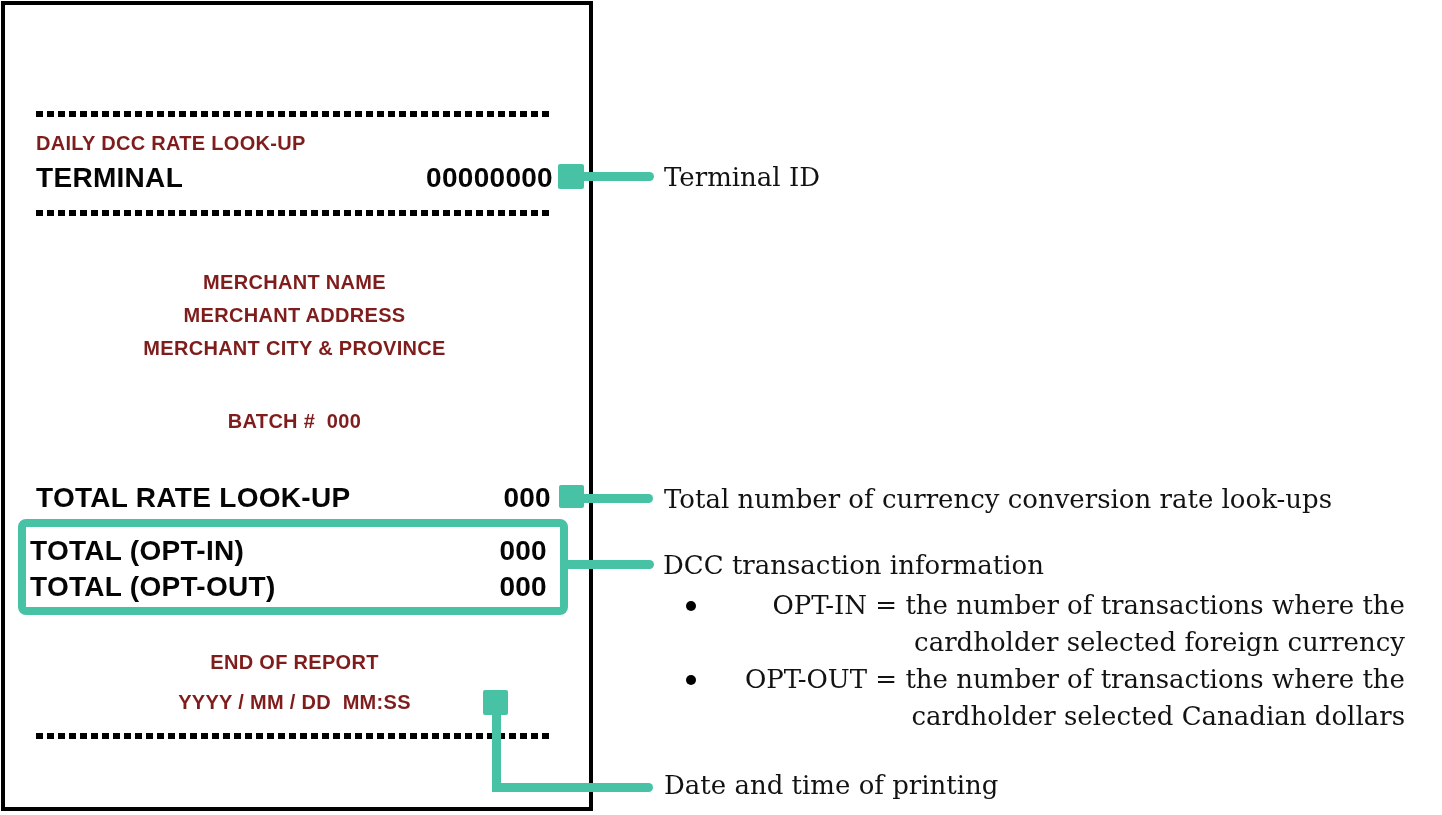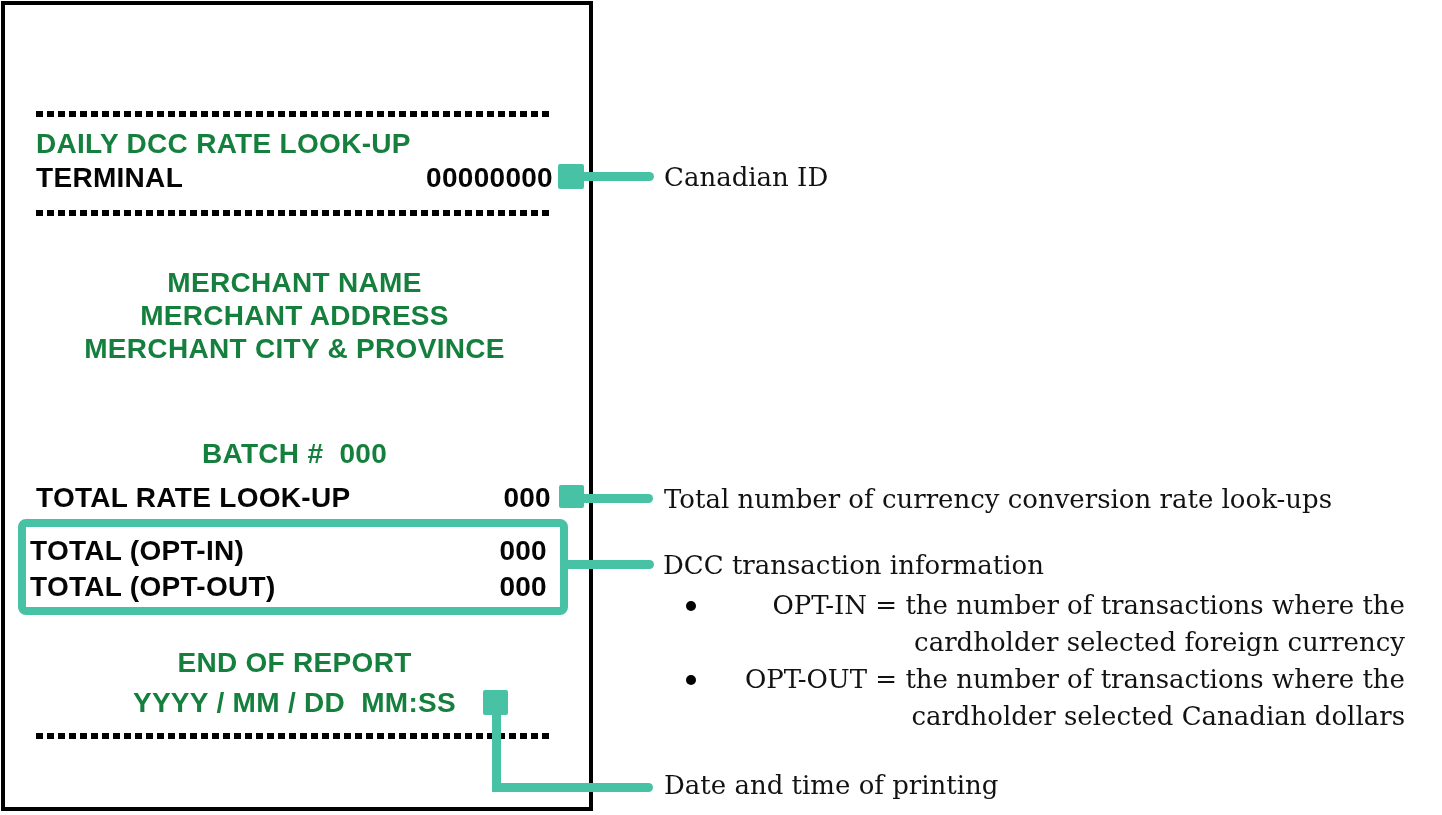--- a/index.html
+++ b/index.html
@@ -11,22 +11,22 @@
     font-family:"Liberation Sans",sans-serif;
   }
   
   .receipt-frame{
     position:absolute;left:1px;top:1px;width:592px;height:810px;
     border:4px solid #000;box-sizing:border-box;background:#fff;
   }
   .r-text{
     position:absolute;
     font-family:"Liberation Sans",sans-serif;
-    font-weight:bold;font-size:28px;line-height:27px;
-    color:#15803d;letter-spacing:.3px;white-space:pre;
+    font-weight:bold;font-size:20px;line-height:27px;
+    color:#7f1d1d;letter-spacing:.3px;white-space:pre;
   }
   .r-row{
     position:absolute;display:flex;justify-content:space-between;
     font-family:"Liberation Sans",sans-serif;
     font-weight:bold;font-size:28px;line-height:27px;
     color:#050505;letter-spacing:.3px;white-space:pre;
   }
   .r-center{text-align:center;}
   .dashes{
     position:absolute;height:6px;
@@ -79,21 +79,21 @@
     <span>TERMINAL</span>
     <span>00000000</span>
   </div>
 
   <div class="dashes" style="left:36px;top:210px;width:517px;"></div>
 
   <div class="r-text r-center" style="left:36px;top:269px;width:517px;">MERCHANT NAME</div>
   <div class="r-text r-center" style="left:36px;top:302px;width:517px;">MERCHANT ADDRESS</div>
   <div class="r-text r-center" style="left:36px;top:335px;width:517px;">MERCHANT CITY &amp; PROVINCE</div>
 
-  <div class="r-text r-center" style="left:36px;top:408px;width:517px;margin-top:32px;">BATCH #  000</div>
+  <div class="r-text r-center" style="left:36px;top:408px;width:517px;">BATCH #  000</div>
 
   <div class="r-row" style="left:36px;top:484px;width:515px;">
     <span>TOTAL RATE LOOK-UP</span>
     <span>000</span>
   </div>
 
   <div class="dcc-box"></div>
   <div class="r-row" style="left:30px;top:537px;width:517px;">
     <span>TOTAL (OPT-IN)</span>
     <span>000</span>
@@ -113,21 +113,21 @@
 
   <div class="marker" style="left:559px;top:485px;width:25px;height:23px;"></div>
   <div class="conn conn-h" style="left:581px;top:494px;width:72px;"></div>
 
   <div class="conn conn-h" style="left:562px;top:560px;width:92px;"></div>
 
   <div class="marker" style="left:483px;top:690px;width:25px;height:25px;"></div>
   <div class="conn conn-v" style="left:492px;top:712px;height:80px;"></div>
   <div class="conn conn-h" style="left:492px;top:783px;width:161px;"></div>
 
-  <div class="ann" style="left:664px;top:162px;">Canadian ID</div>
+  <div class="ann" style="left:664px;top:162px;">Terminal ID</div>
 
   <div class="ann" style="left:663px;top:550px;">DCC transaction information</div>
 
   <div class="ann" style="left:664px;top:484px;">Total number of currency conversion rate look-ups</div>
 
   <div class="bullet-list">
     <div class="bullet-item">
       <span class="bullet-dot"></span>
       <span class="bullet-text">OPT-IN = the number of transactions where the cardholder selected foreign currency</span>
     </div>

